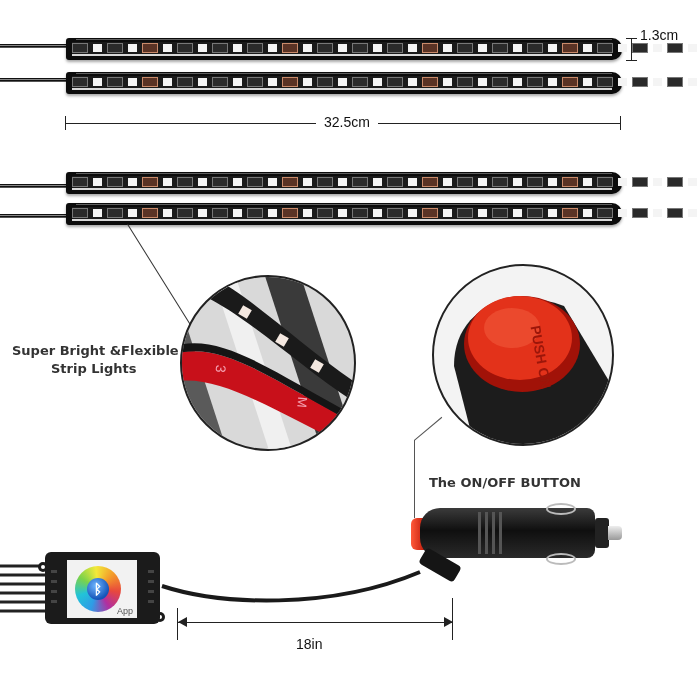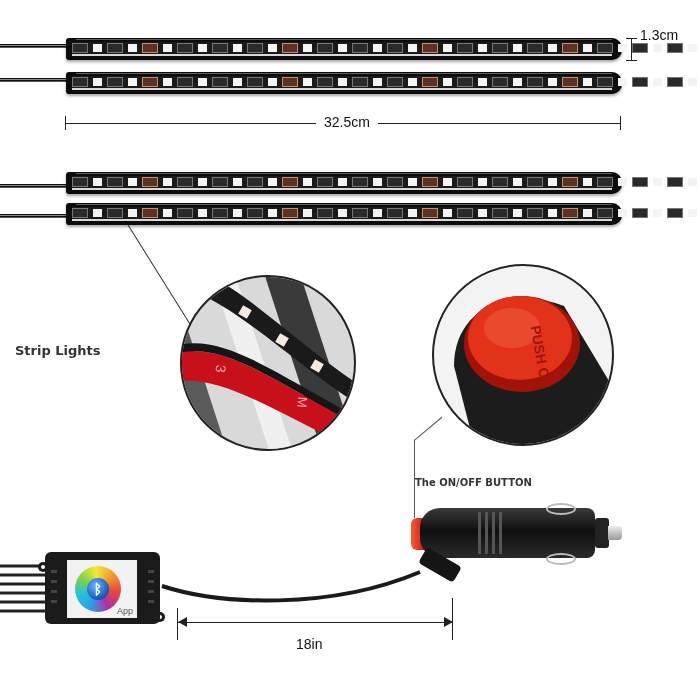--- a/index.html
+++ b/index.html
@@ -218,21 +218,22 @@
       <span class="led"></span>
       <span class="chip"></span>
       <span class="led"></span>
     </div>
     <div class="shine"></div>
 </div>
 
 <div class="leader" style="left:128px;top:224px;width:120px;transform:rotate(58deg);"></div>
 
 <div class="callout-text" style="left:12px;top:342px;">
-  <div style="padding-left:3px;">Strip Lights</div>
+  <div>Super Bright &amp;Flexible</div>
+  <div style="padding-left:3px;margin-left:36px;">Strip Lights</div>
 </div>
 
 <div class="circle" style="left:180px;top:275px;width:172px;height:172px;background:#d9d9d9;">
   <svg width="172" height="172" viewBox="0 0 172 172">
     <rect x="-20" y="0" width="40" height="190" fill="#5a5a5a" transform="rotate(-18 86 86)"></rect>
     <rect x="110" y="-10" width="34" height="200" fill="#3a3a3a" transform="rotate(-18 86 86)"></rect>
     <rect x="60" y="-10" width="22" height="200" fill="#f0f0f0" transform="rotate(-18 86 86)"></rect>
     <path d="M-10 78 C 40 60, 100 110, 180 150 L 180 175 C 100 140, 40 95, -10 105 Z" fill="#c8101a"></path>
     <path d="M-10 70 C 40 52, 100 102, 180 142 L 180 150 C 100 110, 40 60, -10 78 Z" fill="#151515"></path>
     <path d="M30 0 C 70 20, 120 70, 180 110 L 180 130 C 120 92, 70 42, 20 18 Z" fill="#1a1a1a"></path>
@@ -249,21 +250,21 @@
     <path d="M20 100 C 20 40, 80 20, 130 40 L 178 120 L 178 178 L 40 178 Z" fill="#1c1c1c"></path>
     <ellipse cx="88" cy="78" rx="58" ry="48" fill="#a11208"></ellipse>
     <ellipse cx="86" cy="72" rx="52" ry="42" fill="#e3321a"></ellipse>
     <ellipse cx="78" cy="62" rx="28" ry="20" fill="#f0583a" opacity=".6"></ellipse>
     <text x="80" y="60" font-size="14" fill="#9c160a" font-weight="bold" font-family="Liberation Sans, sans-serif" transform="rotate(80 88 70)">PUSH ON</text>
   </svg>
 </div>
 
 <div class="dim-tick" style="left:414px;top:440px;height:78px;background:#555;"></div>
 <div class="leader" style="left:414px;top:440px;width:36px;transform:rotate(-40deg);background:#555;"></div>
-<div class="callout-text" style="left:415px;top:474px;font-size:10px;">The ON/OFF BUTTON</div>
+<div class="callout-text" style="left:429px;top:474px;font-size:13px;">The ON/OFF BUTTON</div>
 
 <div class="plug-red"></div>
 <div class="plug-body"></div>
 <div class="plug-rib" style="left:478px;"></div>
 <div class="plug-rib" style="left:485px;"></div>
 <div class="plug-rib" style="left:492px;"></div>
 <div class="plug-rib" style="left:499px;"></div>
 <div class="plug-spring" style="left:546px;top:503px;"></div>
 <div class="plug-spring" style="left:546px;top:553px;"></div>
 <div class="plug-tip"></div>

